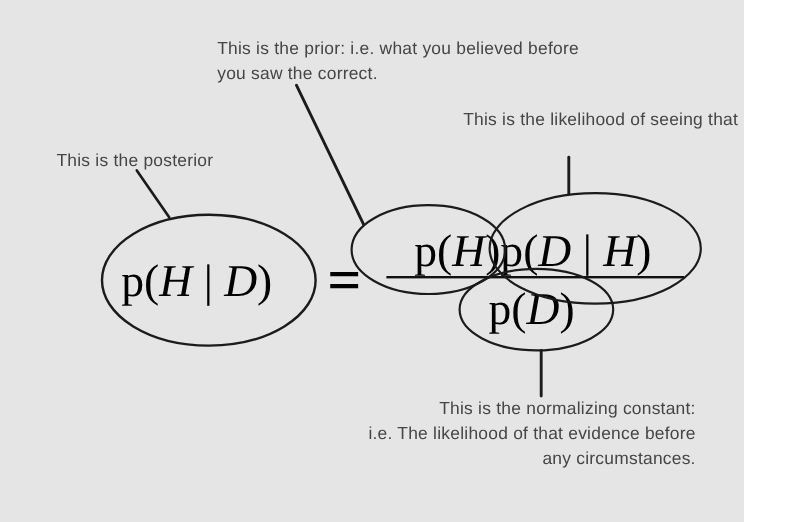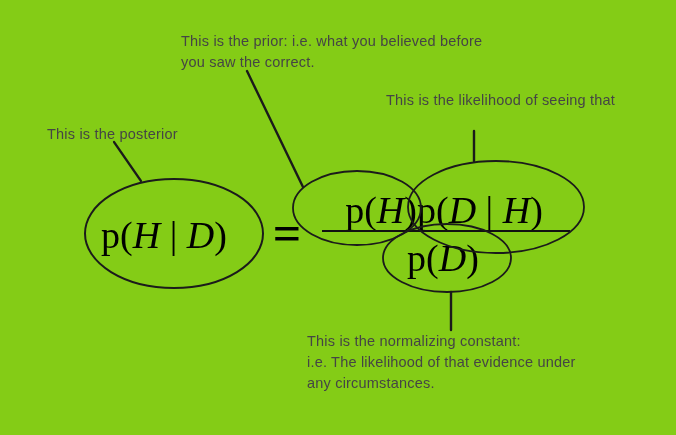--- a/index.html
+++ b/index.html
@@ -1,20 +1,20 @@
 <!DOCTYPE html>
 <html><head>
 <meta charset="utf-8">
 <style>
   html, body { margin: 0; padding: 0; background: #ffffff; }
   .canvas {
     position: relative;
-    width: 676px;
+    width: 620px;
     height: 435px;
-    background: #84cc16;
+    background: #e5e5e5;
     overflow: hidden;
     font-family: "Liberation Sans", sans-serif;
   }
   .overlay {
     position: absolute;
     left: 0; top: 0;
     width: 676px; height: 435px;
     pointer-events: none;
     z-index: 3;
   }
@@ -75,23 +75,23 @@
   </div>
 
   <div class="ann" style="left:346px; top:90px;margin-left:40px;">
     <div>This is the likelihood of seeing that</div>
   </div>
 
   <div class="ann" style="left:47px; top:124px;">
     <div>This is the posterior</div>
   </div>
 
-  <div class="ann" style="left:307px; top:331px;">
+  <div class="ann" style="left:307px; top:331px;text-align:right;">
     <div>This is the normalizing constant:</div>
-    <div>i.e. The likelihood of that evidence under</div>
+    <div>i.e. The likelihood of that evidence before</div>
     <div>any circumstances.</div>
   </div>
 
   <div class="term" style="left:164px; top:235px;">
     <span>p(</span><span class="it">H</span><span>&nbsp;|&nbsp;</span><span class="it">D</span><span>)</span>
   </div>
 
   <div class="term equals" style="left:287px; top:233px;">=</div>
 
   <div class="term" style="left:444px; top:210px;text-align:right;">

